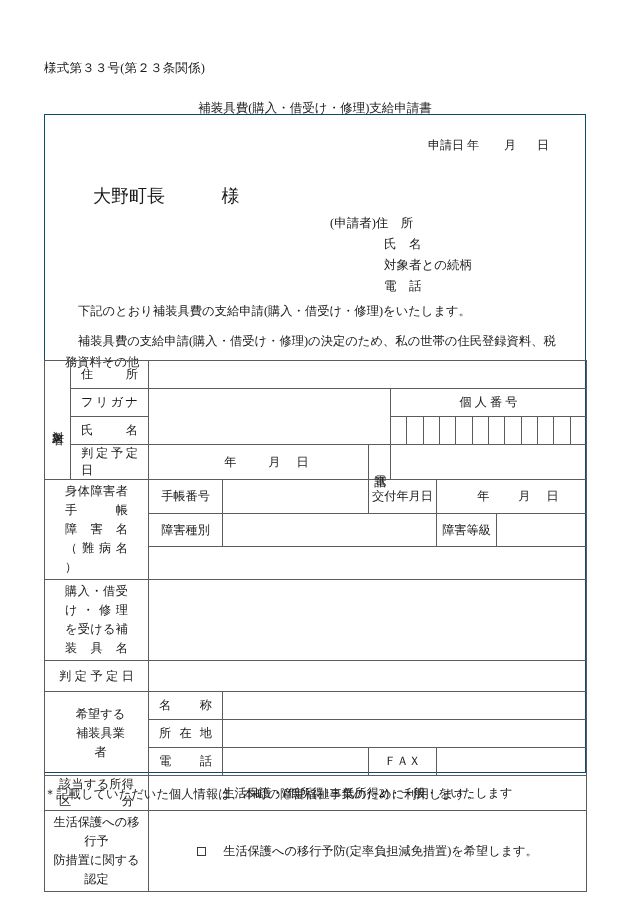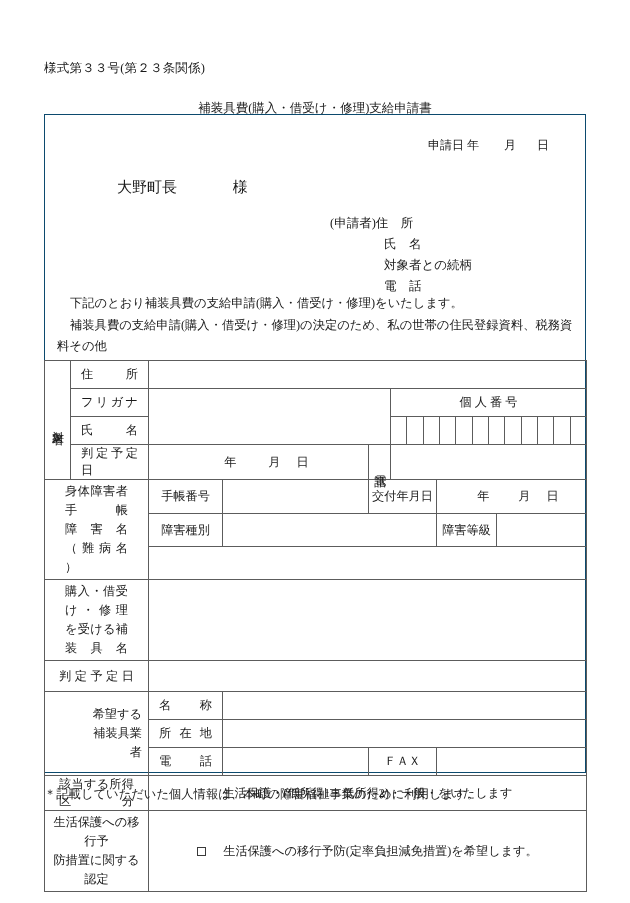--- a/index.html
+++ b/index.html
@@ -63,44 +63,43 @@
     top: 22px;
     font-size: 12px;
     white-space: nowrap;
   }
   .apply-date span { display: inline-block; }
   .sp-a { width: 34px; }
   .sp-b { width: 30px; }
   .addressee {
     position: absolute;
     left: 48px;
-    top: 63px;
-    font-size: 15px;
-    white-space: nowrap;
-    margin-left: 24px;
+    top: 69px;
+    font-size: 18px;
+    white-space: nowrap;
   }
   .addressee .sama { display: inline-block; margin-left: 52px; }
   .applicant {
     position: absolute;
     left: 285px;
     top: 98px;
     font-size: 12.5px;
     line-height: 21px;
   }
   .applicant .row { white-space: nowrap; }
   .applicant .indent { padding-left: 54px; }
   .decl {
     position: absolute;
     left: 12px;
     top: 178px;
     width: 516px;
     font-size: 12.3px;
     line-height: 21.5px;
   }
-  .decl p { margin: 0; }
+  .decl p { margin: 8px; }
   .decl .ind { text-indent: 13px; }
   
   table.grid {
     position: absolute;
     left: -1px;
     top: 245px;
     width: 542px;
     border-collapse: collapse;
     table-layout: fixed;
     font-size: 12.2px;
@@ -358,21 +357,21 @@
 
       <tr>
         <td colspan="2" style="height:30px">
           <span class="spread-wide">判定予定日</span>
         </td>
         <td colspan="8" class="blank"></td>
       </tr>
 
       <tr>
         <td colspan="2" rowspan="3">
-          <div class="twoline" style="text-align:right;padding-left:14px">
+          <div class="twoline" style="text-align:center;padding-left:14px">
             <div>希望する</div>
             <div>補装具業</div>
             <div>者</div>
           </div>
         </td>
         <td>
           <span class="spread2">名　　称</span>
         </td>
         <td colspan="7" class="blank"></td>
       </tr>

